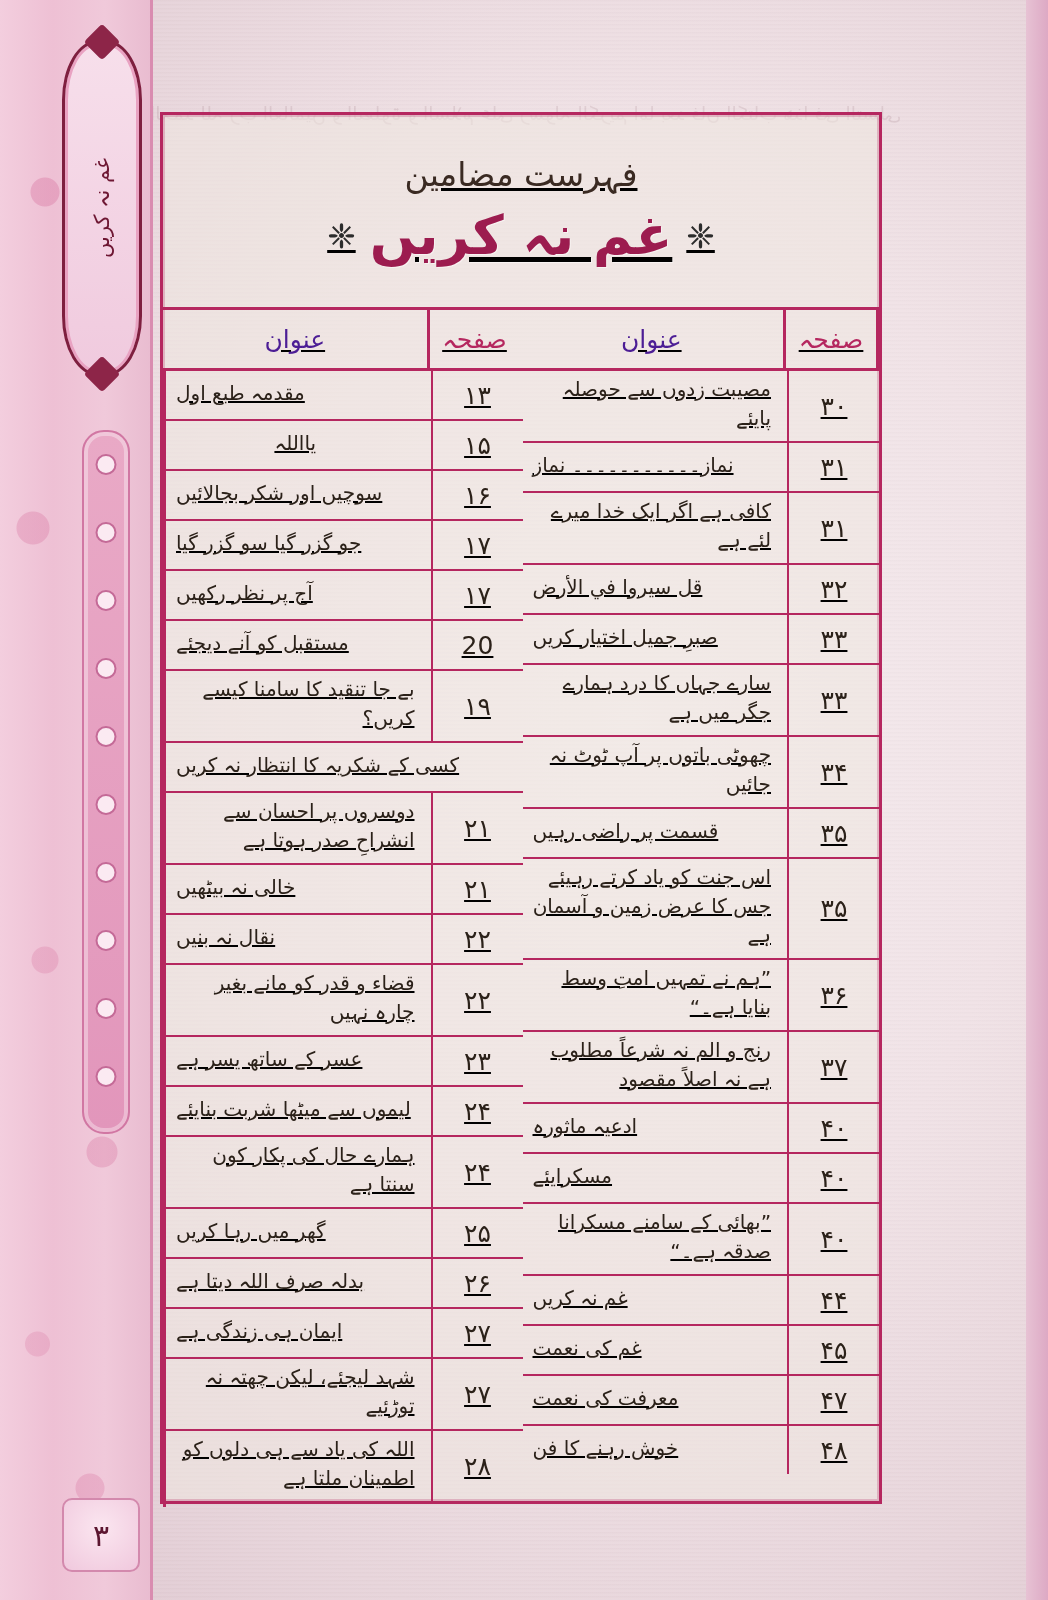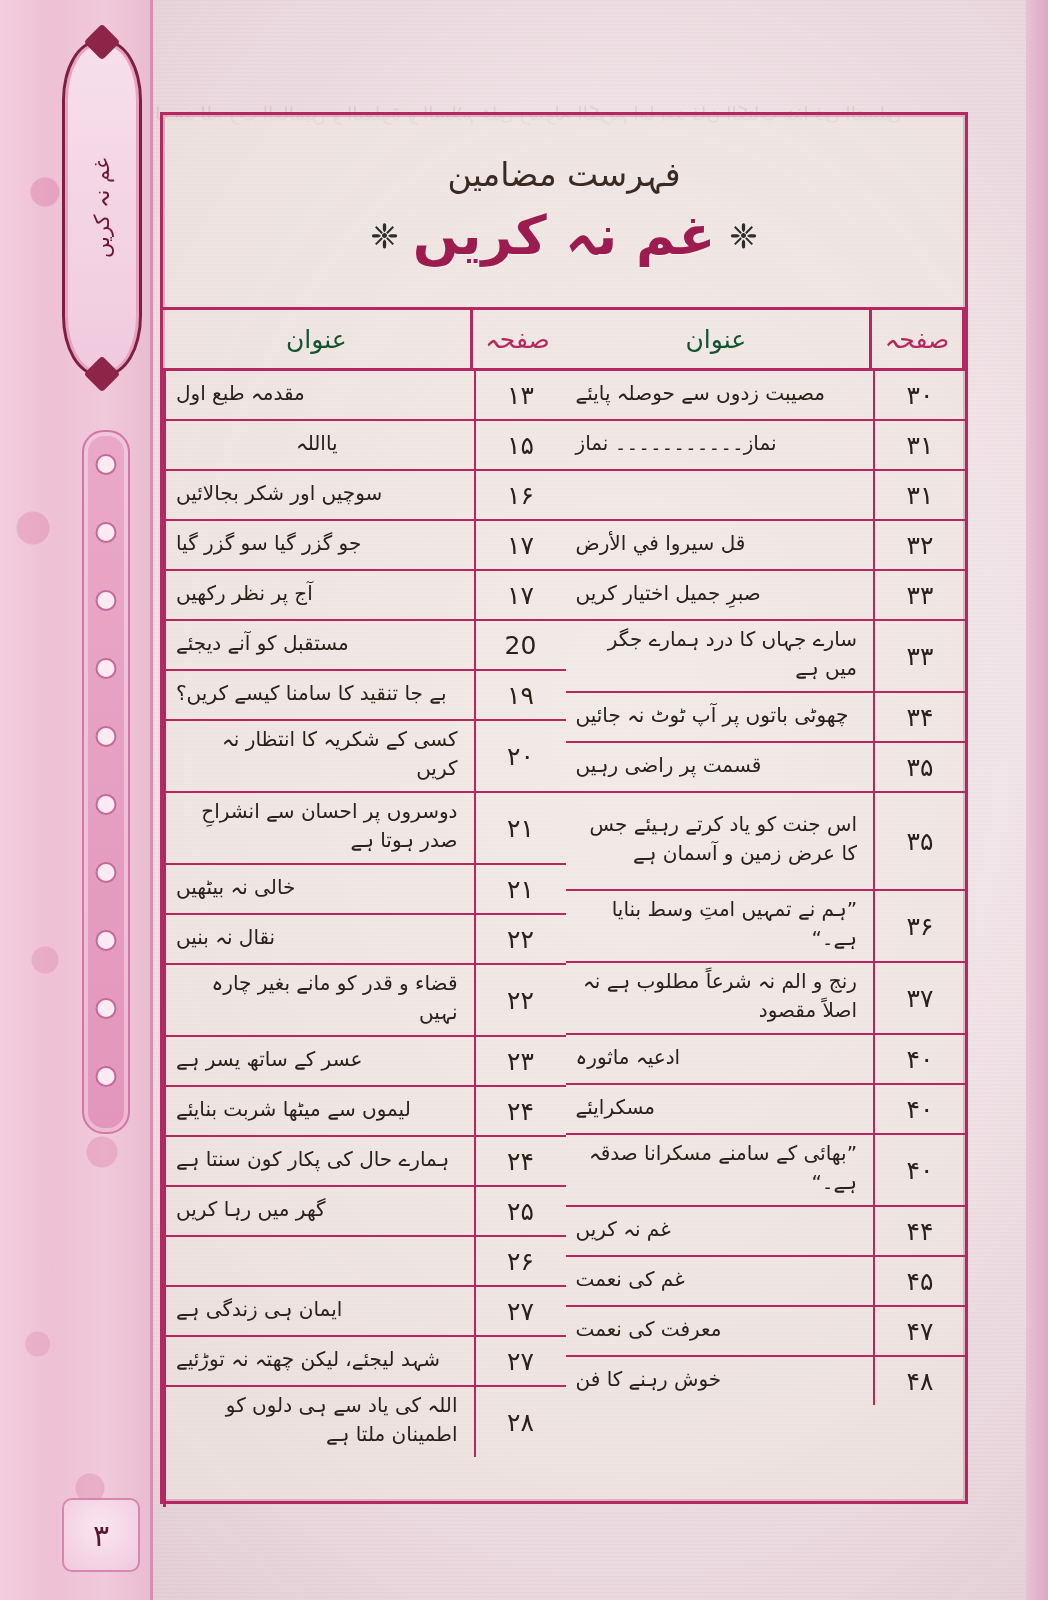--- a/index.html
+++ b/index.html
@@ -147,27 +147,28 @@
     top: 0; right: 0;
     width: 22px; height: 100%;
     background: linear-gradient(90deg, #e7c2d4, #dda9c4);
   }
 
   
   .toc-frame {
     position: absolute;
     left: 160px;
     top: 112px;
-    width: 808px;
+    width: 722px;
     height: 1392px;
     border: 3px solid #b5275f;
     background: rgba(238,232,224,0.55);
     box-shadow: inset 0 0 0 2px rgba(181,39,95,0.25);
     box-sizing: border-box;
     padding: 0;
+    text-decoration: underline;
   }
   .toc-header {
     height: 192px;
     border-bottom: 3px solid #b5275f;
     display: flex;
     flex-direction: column;
     align-items: center;
     justify-content: center;
     gap: 10px;
   }
@@ -208,21 +209,21 @@
   .col-head-row .half.left-half { border-right: 3px solid #b5275f; }
   .ch-page {
     width: 90px;
     border-left: 3px solid #b5275f;
     display: flex; align-items: center; justify-content: center;
     font-size: 25px; color: #b5275f;
   }
   .ch-title {
     flex: 1;
     display: flex; align-items: center; justify-content: center;
-    font-size: 25px; color: #14532d;
+    font-size: 25px; color: #4c1d95;
   }
 
   
   .toc-body {
     display: flex;
     height: calc(100% - 192px - 58px);
   }
   .toc-col {
     flex: 1 1 50%;
     display: flex;
@@ -321,20 +322,21 @@
         <div class="toc-row">
           <div class="cell-page">۳۰</div>
           <div class="cell-title">مصیبت زدوں سے حوصلہ پایئے</div>
         </div>
         <div class="toc-row">
           <div class="cell-page">۳۱</div>
           <div class="cell-title">نماز۔۔۔۔۔۔۔۔۔۔۔ نماز</div>
         </div>
         <div class="toc-row">
           <div class="cell-page">۳۱</div>
+          <div class="cell-title">کافی ہے اگر ایک خدا میرے لئے ہے</div>
         </div>
         <div class="toc-row">
           <div class="cell-page">۳۲</div>
           <div class="cell-title">قل سیروا في الأرض</div>
         </div>
         <div class="toc-row">
           <div class="cell-page">۳۳</div>
           <div class="cell-title">صبرِ جمیل اختیار کریں</div>
         </div>
         <div class="toc-row">
@@ -413,21 +415,20 @@
         </div>
         <div class="toc-row">
           <div class="cell-page">20</div>
           <div class="cell-title">مستقبل کو آنے دیجئے</div>
         </div>
         <div class="toc-row">
           <div class="cell-page">۱۹</div>
           <div class="cell-title">بے جا تنقید کا سامنا کیسے کریں؟</div>
         </div>
         <div class="toc-row">
-          <div class="cell-page">۲۰</div>
           <div class="cell-title">کسی کے شکریہ کا انتظار نہ کریں</div>
         </div>
         <div class="toc-row">
           <div class="cell-page">۲۱</div>
           <div class="cell-title">دوسروں پر احسان سے انشراحِ صدر ہوتا ہے</div>
         </div>
         <div class="toc-row">
           <div class="cell-page">۲۱</div>
           <div class="cell-title">خالی نہ بیٹھیں</div>
         </div>
@@ -450,20 +451,21 @@
         <div class="toc-row">
           <div class="cell-page">۲۴</div>
           <div class="cell-title">ہمارے حال کی پکار کون سنتا ہے</div>
         </div>
         <div class="toc-row">
           <div class="cell-page">۲۵</div>
           <div class="cell-title">گھر میں رہا کریں</div>
         </div>
         <div class="toc-row">
           <div class="cell-page">۲۶</div>
+          <div class="cell-title">بدلہ صرف اللہ دیتا ہے</div>
         </div>
         <div class="toc-row">
           <div class="cell-page">۲۷</div>
           <div class="cell-title">ایمان ہی زندگی ہے</div>
         </div>
         <div class="toc-row">
           <div class="cell-page">۲۷</div>
           <div class="cell-title">شہد لیجئے، لیکن چھتہ نہ توڑئیے</div>
         </div>
         <div class="toc-row">

